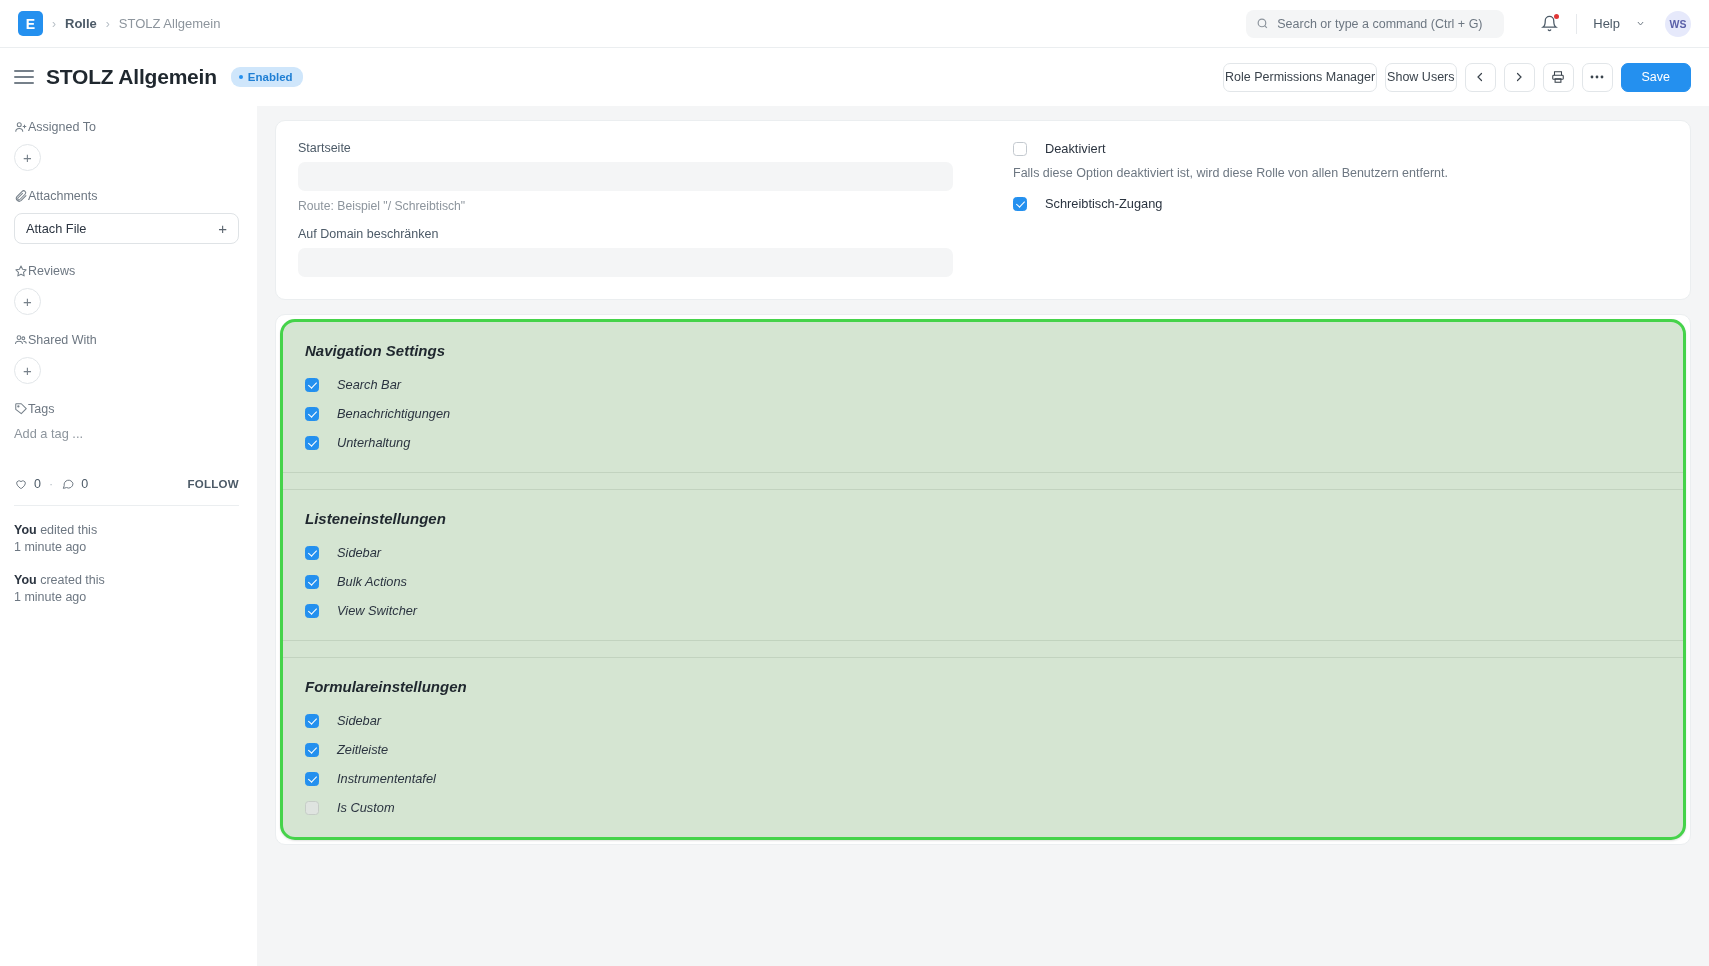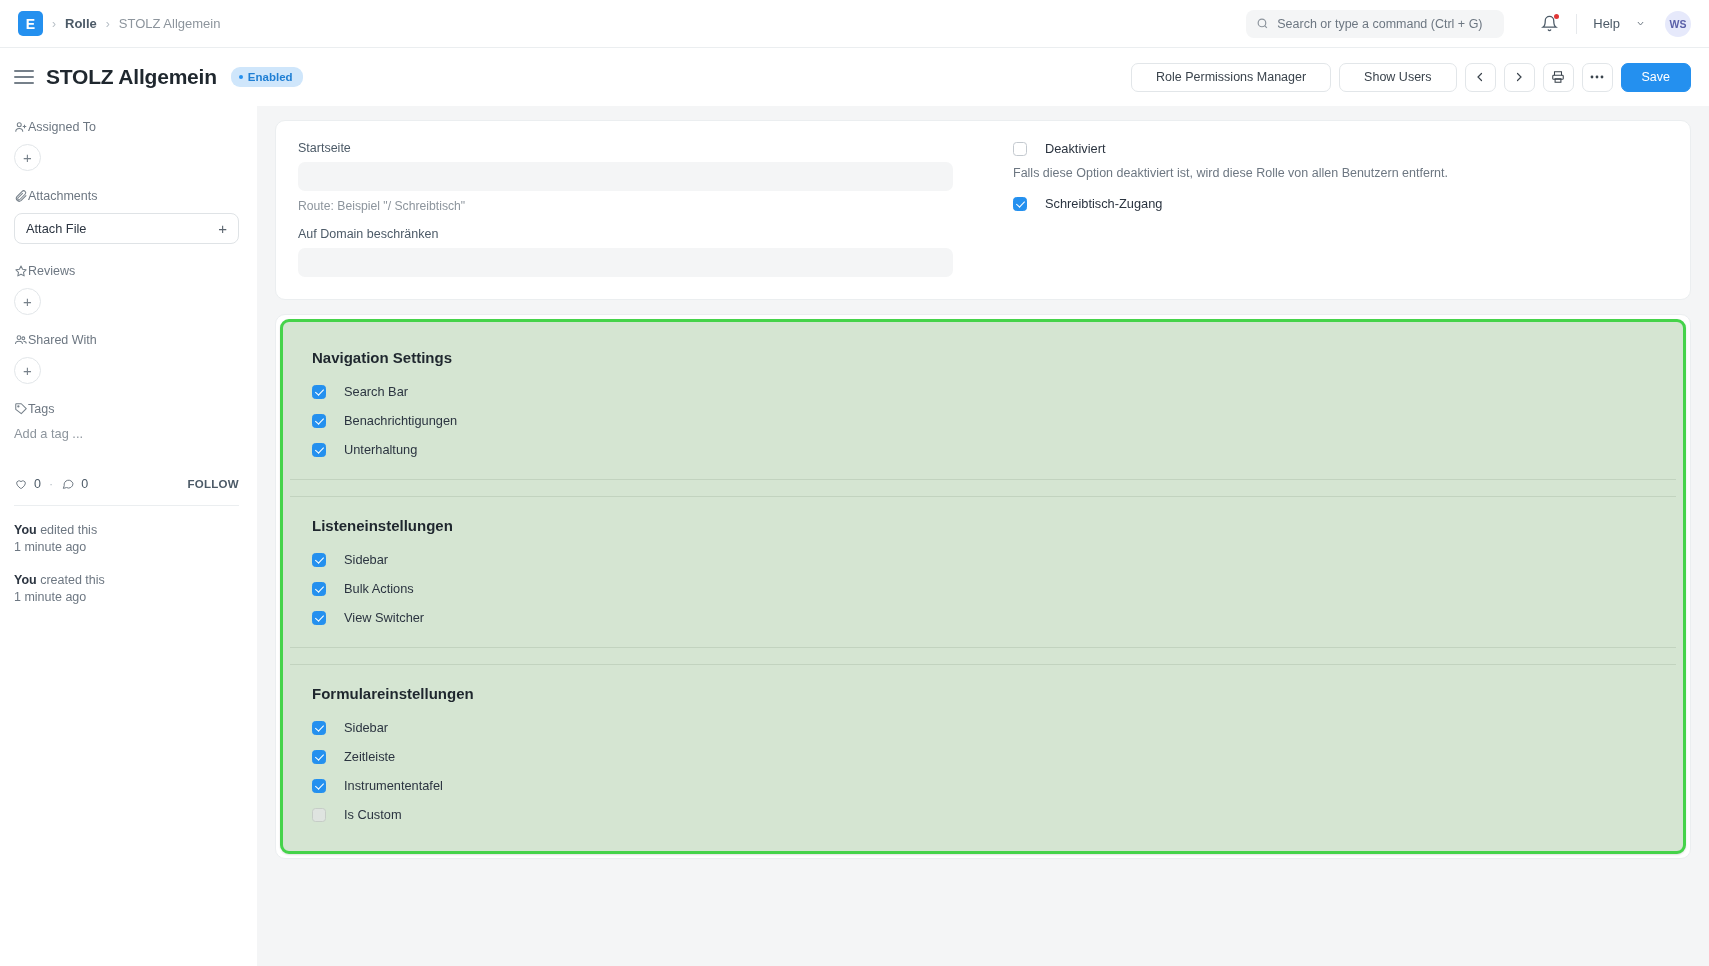--- a/index.html
+++ b/index.html
@@ -68,21 +68,21 @@
     display: flex; align-items: center; gap: 5px;
   }
   .badge-enabled .dot { width: 4px; height: 4px; border-radius: 50%; background: #2490ef; }
 
   .head-actions { margin-left: auto; display: flex; align-items: center; gap: 8px; }
   .btn {
     height: 29px; border-radius: 7px;
     background: #ffffff; border: 1px solid #e2e6e9;
     font-size: 12.5px; color: #3a434c;
     display: flex; align-items: center; justify-content: center;
-    padding: 0 24px; cursor: pointer; white-space: nowrap;
+    padding: 0 1px; cursor: pointer; white-space: nowrap;
   }
   .btn.icon-btn { width: 31px; padding: 0; }
   .btn-primary {
     height: 29px; border-radius: 7px; background: #2490ef; border: 1px solid #2490ef;
     color: #fff; font-size: 12.5px; font-weight: 500;
     display: flex; align-items: center; justify-content: center;
     padding: 0 20px; cursor: pointer;
   }
 
   
@@ -155,23 +155,24 @@
   .cb-label { font-size: 12.8px; color: #2b3440; }
   .cb-desc { font-size: 12.5px; color: #6d7782; margin: -4px 0 16px 0; }
 
   
   .hl-outer {
     margin-top: 14px;
     background: #fff; border: 1px solid #ebeef0; border-radius: 10px;
     padding: 4px;
   }
   .hl-box {
-    border: 3px solid #45d34a; border-radius: 9px;
-    background: #d5e5d2; padding: 7px;
+    border: 3px solid #45d34a; border-radius: 15px;
+    background: #d5e5d2; padding: 0;
     box-shadow: 0 1px 2px rgba(0,0,0,.12);
+    font-style: italic;
   }
   .hl-section { padding: 20px 22px 8px; }
   .hl-title {
     font-size: 15px; font-weight: 700; color: #1f272e; margin-bottom: 18px;
   }
   .hl-divider { height: 1px; background: #c2d3bf; }
   .hl-gap { height: 16px; }
   .hl-box .cb-label { color: #2b3440; }
 </style>
 </head>

